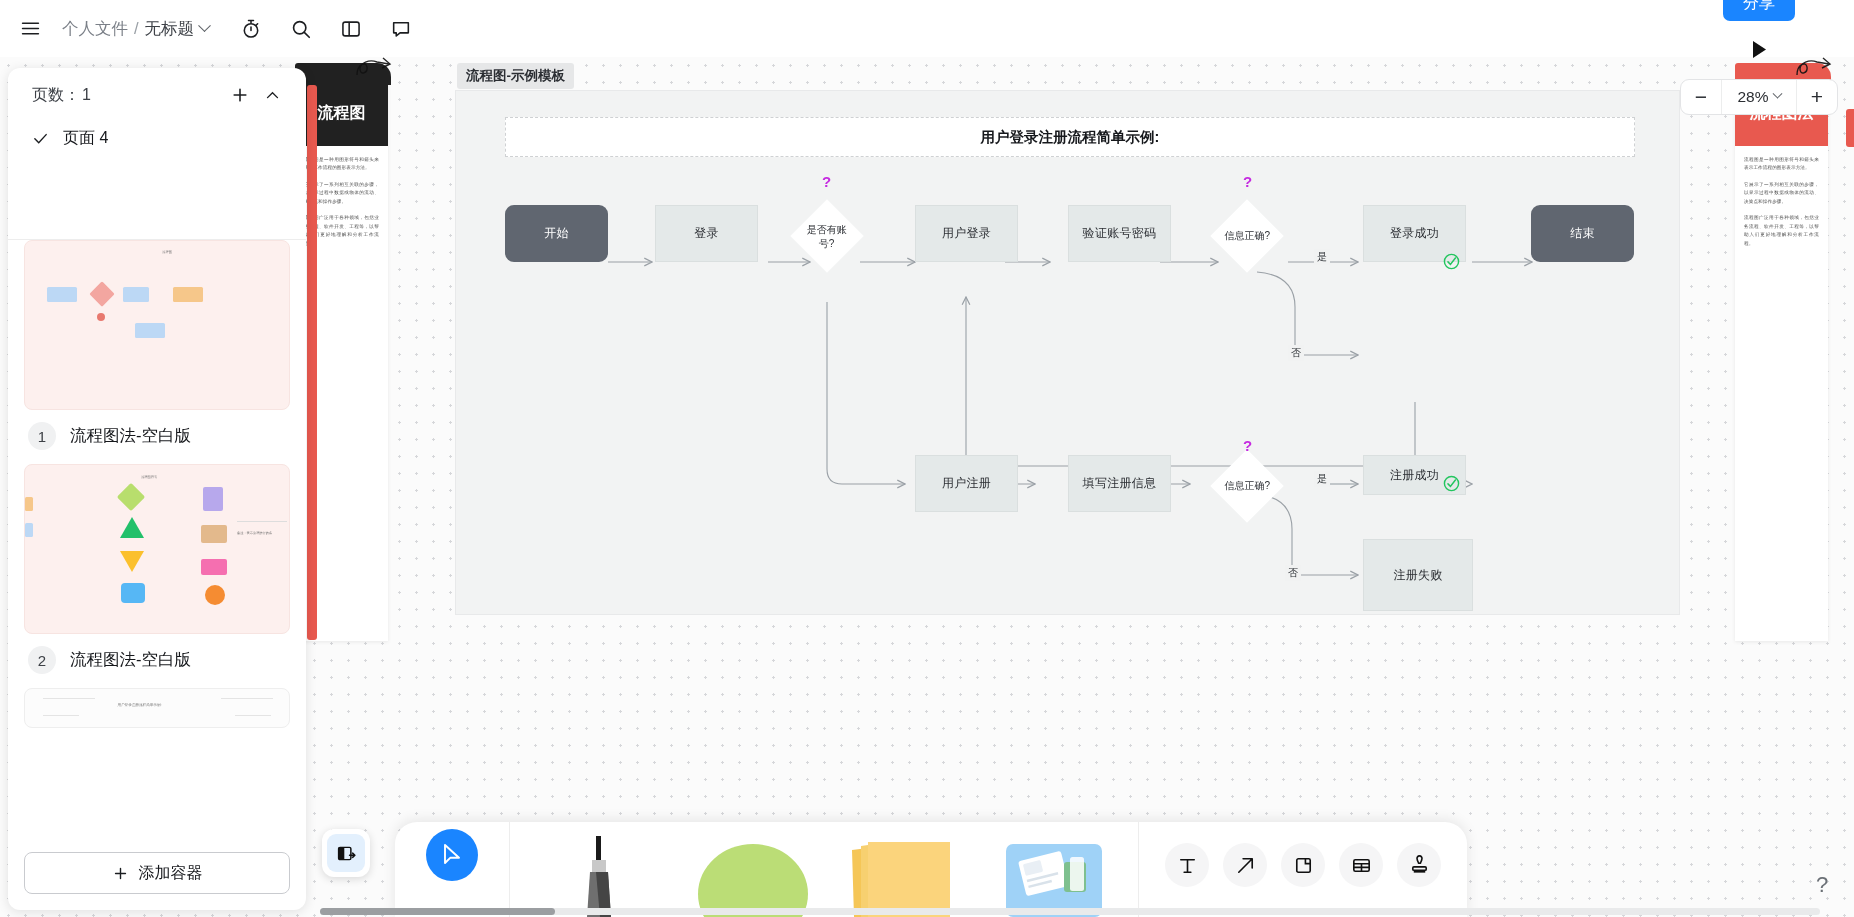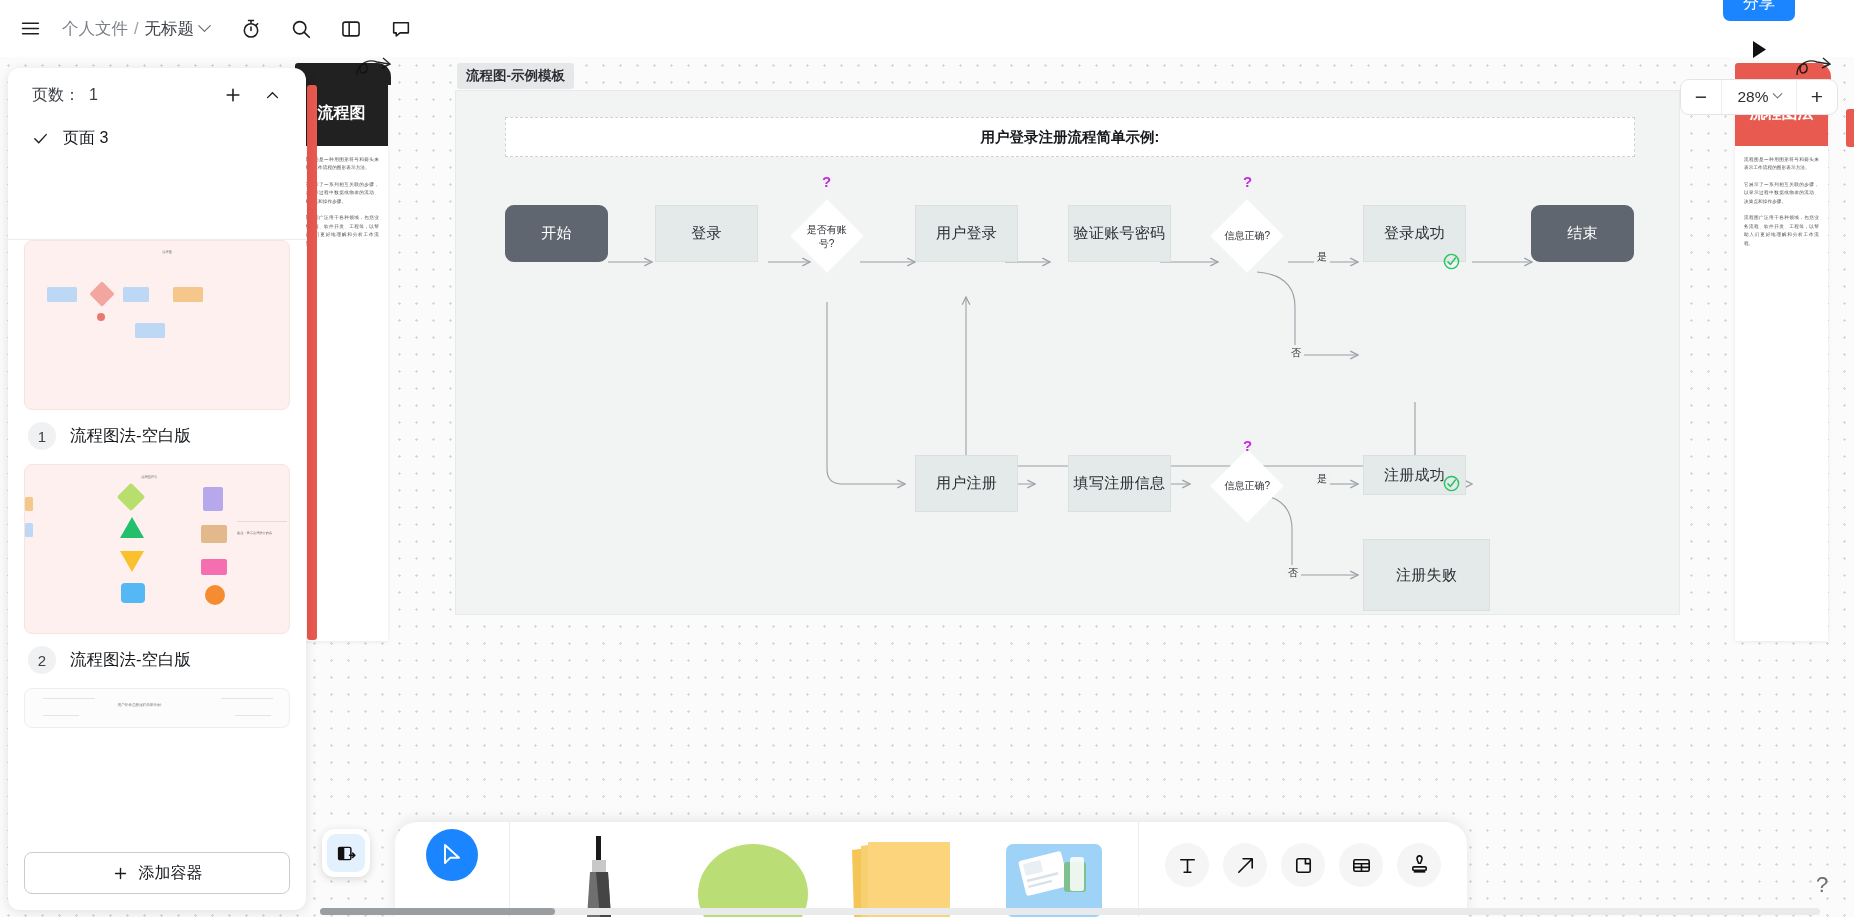--- a/index.html
+++ b/index.html
@@ -102,21 +102,21 @@
   }
   .title-box {
     position:absolute; background:#fff; border: 1px dashed #cfd1d3;
     display:flex; align-items:center; justify-content:center;
     font-weight: 700; font-size: 14.5px; color:#16181c;
   }
 
   .fnode {
     position:absolute; background:#e4e9e9; border:1px solid #dadfdf;
     display:flex; align-items:center; justify-content:center;
-    font-size: 15px; color:#2b2e33; letter-spacing:.3px;
+    font-size: 12px; color:#2b2e33; letter-spacing:.3px;
   }
   .fnode.term { background:#606670; border:none; border-radius: 9px; color:#fff; }
   .fdia {
     position:absolute; background:#fff; transform: rotate(45deg);
     display:flex; align-items:center; justify-content:center;
   }
   .fdia span {
     transform: rotate(-45deg); font-size:10px; color:#2b2e33; text-align:center;
     line-height: 1.35; width: 52px; display:block;
   }
@@ -132,21 +132,21 @@
   svg.wires { position:absolute; left:0; top:0; overflow:visible; }
 
   
   .leftpanel {
     position: absolute; top: 68px; left: 8px; width: 298px; height: 842px;
     background: #fff; border-radius: 12px; box-shadow: 0 2px 12px rgba(0,0,0,.11);
     display:flex; flex-direction: column; overflow: hidden; z-index: 40;
   }
   .lp-pages-head {
     height: 54px; display:flex; align-items:center; padding: 0 18px 0 24px;
-    font-size: 16px; color:#3d4147;gap:7px;
+    font-size: 16px; color:#3d4147;
   }
   .lp-pages-head .spacer { flex: 1; }
   .lp-pages-head .hbtn { width: 32px; height:32px; display:flex; align-items:center; justify-content:center; cursor:pointer; border-radius:6px;}
   .lp-page-item {
     display:flex; align-items:center; gap: 14px; padding: 6px 24px; font-size: 16px; color:#16181c; cursor:pointer;
   }
   .lp-divider { height:1px; background:#ededed; margin: 0; }
   .lp-pages-area { height: 171px; }
   .lp-toc-head {
     display:flex; align-items:center; padding: 0 18px 0 28px; height: 58px;
@@ -341,21 +341,21 @@
     <div class="qmark" style="left:1243px; top:380px;">?</div>
     <div class="edge-label" style="left:1314px; top:414px;">是</div>
     <div class="edge-label" style="left:1285px; top:508px;">否</div>
 
     <div class="fnode" style="left:1363px; top:398px; width:103px; height:40px;">注册成功</div>
     <svg class="check-ic" viewBox="0 0 24 24" style="left:1443px; top:418px;">
       <circle cx="12" cy="12" r="10" fill="none" stroke="#22c55e" stroke-width="2"></circle>
       <path d="M7 12.5 L10.5 16 L17.5 7" fill="none" stroke="#22c55e" stroke-width="2.1" stroke-linecap="round"></path>
     </svg>
 
-    <div class="fnode" style="left:1363px; top:482px; width:127px; height:72px;">注册失败</div>
+    <div class="fnode" style="left:1363px; top:482px; width:110px; height:72px;">注册失败</div>
 
     <div style="position:absolute; left:307px; top:28px; width:10px; height:555px; background:#e8594f; border-radius:3px;"></div>
     <div style="position:absolute; left:1846px; top:52px; width:12px; height:38px; background:#e8594f; border-radius:3px;"></div>
   </div>
 
   <div class="topbar">
     <div class="tb-left">
       <div class="icon-btn">
         <svg width="21" height="21" viewBox="0 0 24 24">
             <g stroke="#1c1e21" stroke-width="1.9" stroke-linecap="round">
@@ -429,21 +429,21 @@
         <div class="hbtn">
           <svg width="17" height="17" viewBox="0 0 24 24" fill="none" stroke="#1c1e21" stroke-width="1.9" stroke-linecap="round">
               <path d="M5 15l7-7 7 7"></path>
             </svg>
         </div>
       </div>
       <div class="lp-page-item">
         <svg width="17" height="17" viewBox="0 0 24 24" fill="none" stroke="#1c1e21" stroke-width="2" stroke-linecap="round">
             <path d="M4 12.5l5.5 5.5L20 6.5"></path>
           </svg>
-        <span>页面 3</span>
+        <span>页面 4</span>
       </div>
     </div>
 
     <div class="lp-divider"></div>
 
 
     <div class="lp-toc-list">
 
       <div class="thumb">
         <div class="mini-cap" style="left:52%; top:9px;">流程图</div>

